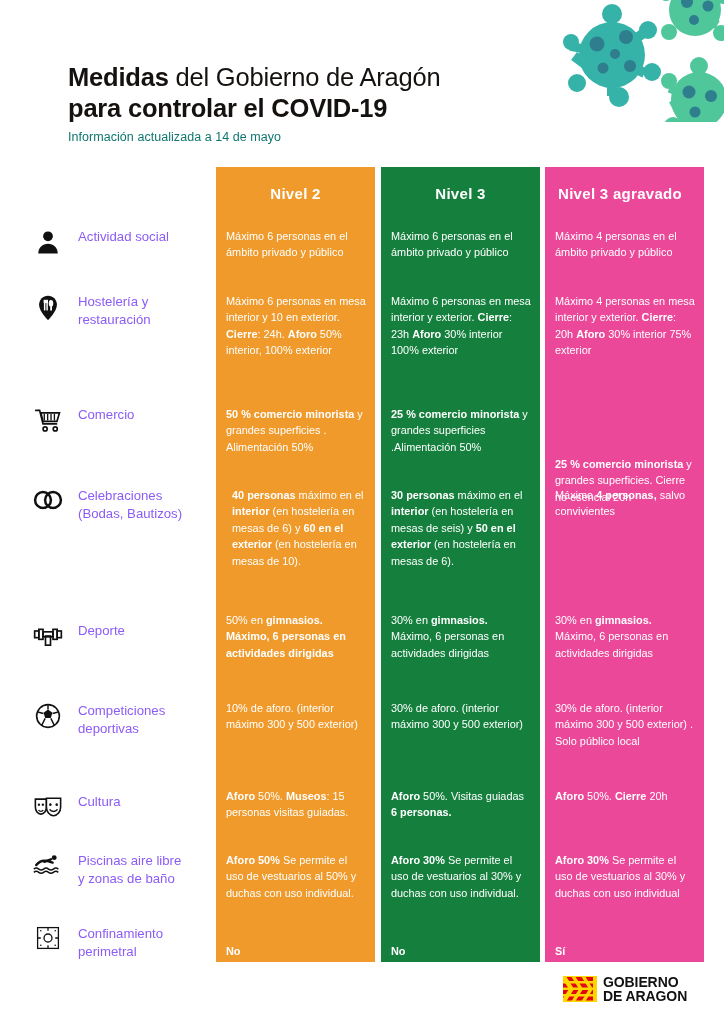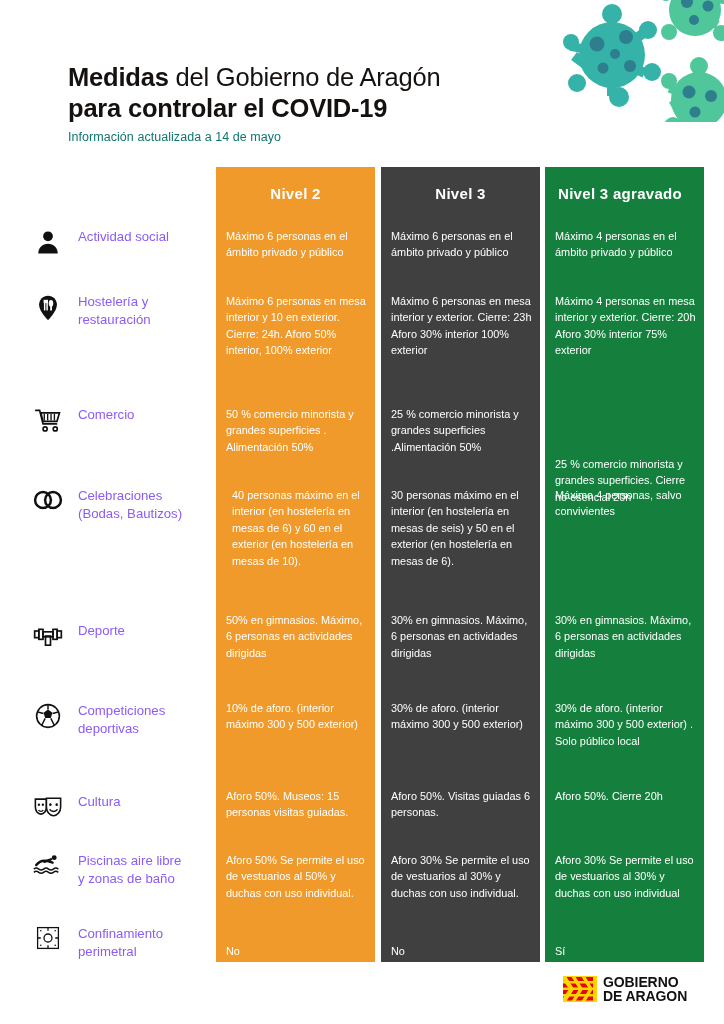--- a/index.html
+++ b/index.html
@@ -17,33 +17,33 @@
   
   .header { position: absolute; left: 68px; top: 62px; width: 520px; }
   .title-line { font-size: 25.5px; line-height: 31px; color: #15110f; letter-spacing: -0.2px; white-space: nowrap; }
   .t-bold { font-weight: bold; }
   .t-light { font-weight: normal; }
   .subtitle { margin-top: 6px; font-size: 12.5px; color: #0f766e; letter-spacing: 0.05px; }
 
   
   .col { position: absolute; top: 167px; width: 159px; height: 795px; }
   .col-0 { left: 216px; background: #EF9A2B; }
-  .col-1 { left: 381px; background: #404040; }
-  .col-2 { left: 545px; background: #15803d; }
+  .col-1 { left: 381px; background: #15803d; }
+  .col-2 { left: 545px; background: #ec4899; }
   .col-head { height: 53px; display: flex; align-items: center; justify-content: center; color: #fff; font-size: 15px; font-weight: bold; letter-spacing: 0.3px; }
   .col-2 .col-head { justify-content: flex-start; padding-left: 13px; }
 
   
   .row-label { position: absolute; left: 28px; width: 190px; display: flex; align-items: flex-start; }
   .row-icon { width: 40px; flex: 0 0 40px; display: flex; align-items: flex-start; justify-content: center; padding-top: 1px; }
   .row-text { font-size: 13.2px; line-height: 17.5px; color: #8b5cf6; padding-left: 10px; }
 
   
   .cell { position: absolute; width: 141px; font-size: 10.9px; line-height: 16.4px; color: #ffffff; }
-  .cell b { font-weight: normal; }
+  .cell b { font-weight: bold; }
   .c0 { left: 226px; color: #ffffff; }
   .c1 { left: 391px; }
   .c2 { left: 555px; }
 
   
   .logo { position: absolute; left: 563px; top: 975px; display: flex; align-items: center; }
   .logo-mark { width: 34px; height: 26px; margin-right: 6px; }
   .logo-text { font-size: 14px; font-weight: bold; line-height: 14px; color: #111; letter-spacing: -0.1px; }
 </style>
 </head>

